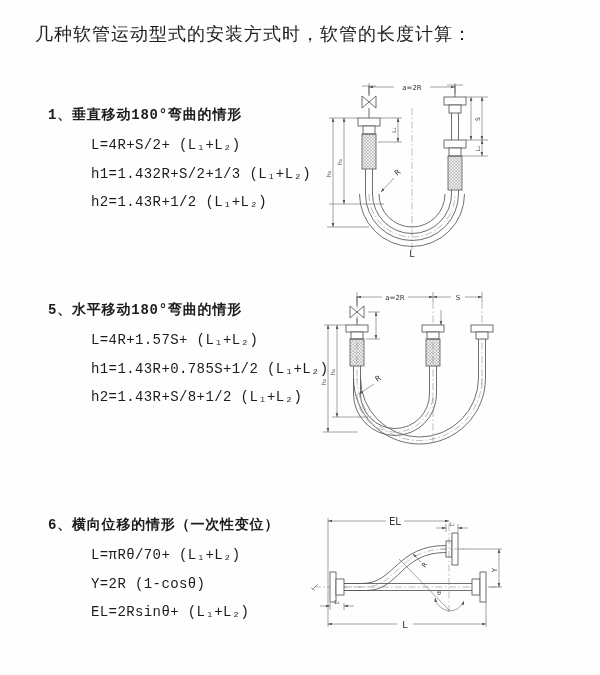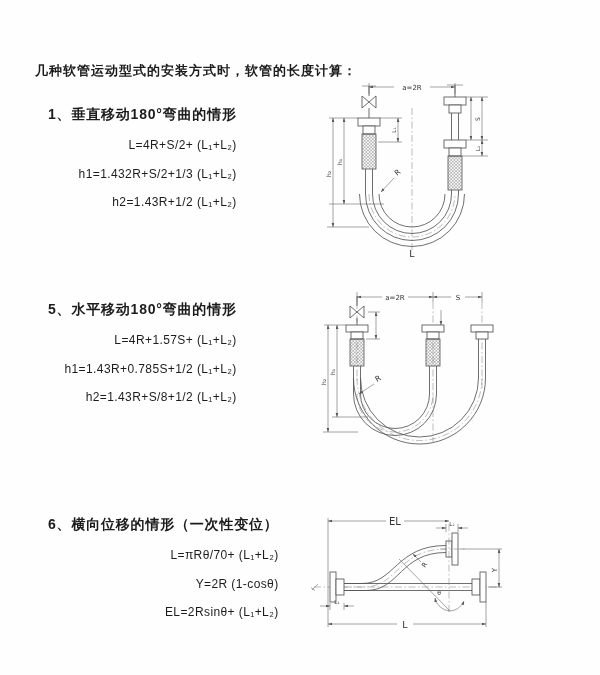--- a/index.html
+++ b/index.html
@@ -1,25 +1,25 @@
 <!DOCTYPE html>
 <html><head>
 <meta charset="utf-8">
 <style>
   html,body{margin:0;padding:0;background:#ffffff;}
   .page{
     position:relative;width:600px;height:675px;background:#fefefe;overflow:hidden;
     font-family:"Liberation Sans","DejaVu Sans",sans-serif;color:#1c1c1c;
   }
   .page-title{
-    position:absolute;left:35px;top:22px;font-size:13px;font-weight:bold;letter-spacing:1px;margin-top:40px;
+    position:absolute;left:35px;top:22px;font-size:18px;font-weight:normal;letter-spacing:1px;
   }
-  .section{position:absolute;left:48px;}
+  .section{position:absolute;left:48px;font-family:Liberation Mono, monospace;}
   .sec-heading{font-size:14px;font-weight:bold;letter-spacing:0.8px;margin-bottom:7px;}
-  .formula{font-size:12px;line-height:28.5px;margin-left:15px;letter-spacing:0.4px;text-align:right;}
+  .formula{font-size:14px;line-height:28.5px;margin-left:43px;letter-spacing:0.4px;}
   .diagram{position:absolute;}
   
   .ln{stroke:#555;stroke-width:0.85;fill:none;}
   .thin{stroke:#5a5a5a;stroke-width:0.55;fill:none;}
   .cl{stroke:#7a7a7a;stroke-width:0.5;fill:none;stroke-dasharray:7 2.5 1.5 2.5;}
   .plate{fill:#fefefe;stroke:#555;stroke-width:0.85;}
   .lbl{fill:#333;font-family:"DejaVu Sans","Liberation Sans",sans-serif;}
 </style>
 </head>
 <body>

